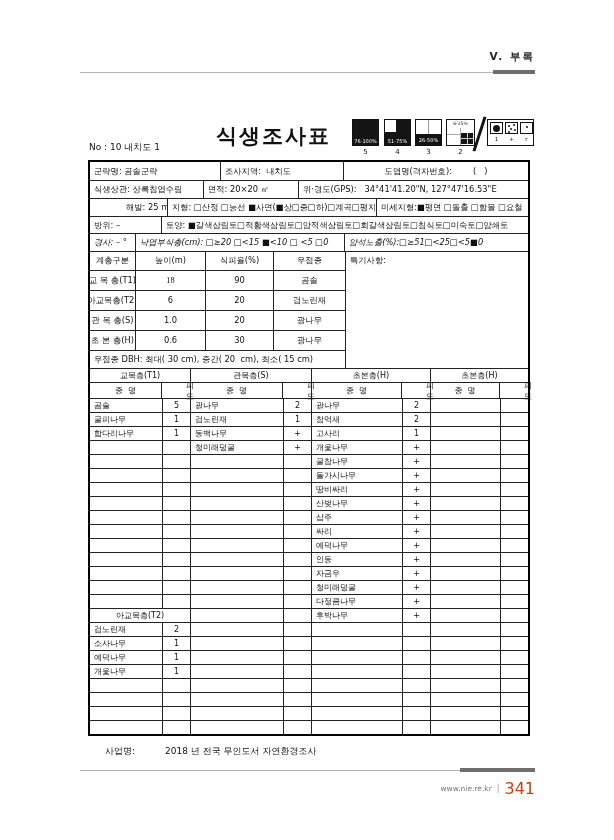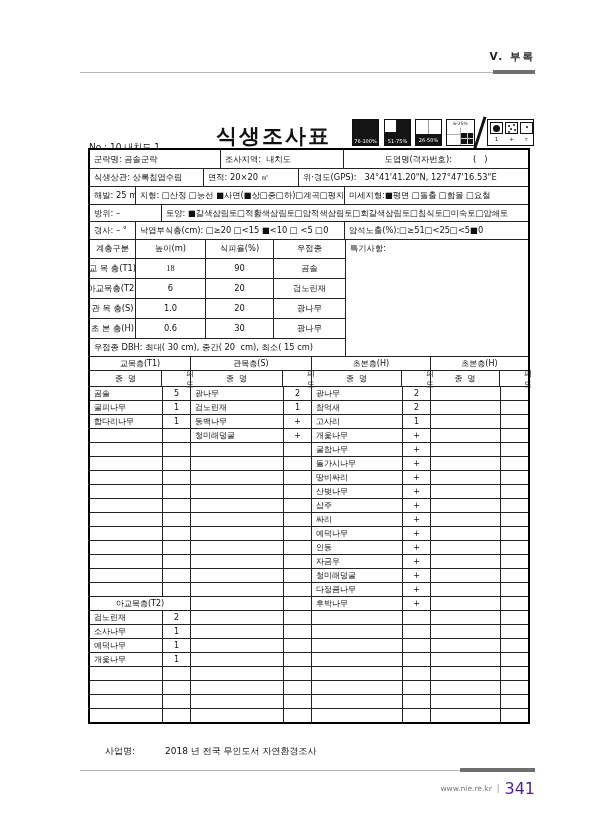--- a/index.html
+++ b/index.html
@@ -11,21 +11,21 @@
   }
   
   .sec-head { position:absolute; top:50px; right:79px; font-size:10.5px; font-weight:bold; letter-spacing:2px; color:#222; }
   .rule-thin { position:absolute; left:80px; width:455px; height:1px; background:#b5b5b5; }
   .rule-thick { position:absolute; height:4px; background:#6e6e6e; }
   .hdr-thin { top:72px; } .hdr-thick { top:70px; left:493px; width:42px; }
   .ftr-thin { top:770px; } .ftr-thick { top:768px; left:460px; width:75px; }
   .footer-box { position:absolute; top:779px; right:79px; display:flex; align-items:center; gap:5px; }
   .site-url { font-size:7.5px; color:#777; }
   .page-sep { font-size:8px; color:#999; }
-  .page-num { font-size:16px; color:#4c1d95; }
+  .page-num { font-size:16px; color:#c2410c; }
   
   .meta { position:absolute; left:89px; top:116px; font-size:9px; line-height:12.5px; color:#111; white-space:pre; }
   .doc-title { position:absolute; left:216px; top:122px; font-size:21px; font-weight:bold; letter-spacing:2px; color:#111; }
   
   .legend { position:absolute; left:350px; top:117px; width:185px; height:43px; }
   .cov-box { position:absolute; top:2px; width:27px; height:27px; border:1px solid #111; overflow:hidden; }
   .cov-label { position:absolute; top:31px; width:27px; text-align:center; font-size:7px; color:#111; }
   .cb5 { left:2px; background:#141414; }
   .cb4 { left:34px; background:#141414; }
   .cb4 .q-white { position:absolute; left:0; top:0; width:12px; height:13px; background:#fff; border-right:1px solid #141414; border-bottom:1px solid #141414; }
@@ -44,30 +44,30 @@
   .legend-slash { position:absolute; left:128px; top:-1px; width:3px; height:36px; background:#141414; transform:rotate(18deg); }
   .dot-box { position:absolute; left:137px; top:2px; width:47px; height:27px; border:1px solid #111; background:#fff; }
   .mini { position:absolute; top:2px; width:13px; height:12px; border:1px solid #111; background:#fff; }
   .mini-1 { left:2px; } .mini-2 { left:17px; } .mini-3 { left:32px; }
   .mini .big-dot { position:absolute; left:2px; top:2px; width:7px; height:7px; border-radius:50%; background:#141414; }
   .mini .dot { position:absolute; width:2px; height:2px; border-radius:50%; background:#141414; }
   .mini-label { position:absolute; top:16px; width:13px; text-align:center; font-size:5.5px; color:#111; }
   .ml-1 { left:2px; } .ml-2 { left:17px; } .ml-3 { left:32px; }
   
   .form-root {
-    position:absolute; left:88px; top:148px; width:442px; height:576px;
+    position:absolute; left:88px; top:160px; width:442px; height:576px;
     border:2px solid #000; background:#fff; display:flex; flex-direction:column; font-size:8.3px;
   }
   .form-row { display:flex; border-top:1px solid #222; }
   .form-row:first-child { border-top:none; }
   .cell { display:flex; align-items:center; padding-left:4px; white-space:pre; overflow:hidden; }
   .bl { border-left:1px solid #222; }
   .grow { flex:1; }
   .ctr { justify-content:center; padding-left:0; }
-  .r1 { height:18px; } .r2 { height:18px; } .r3 { height:18px; } .r4 { height:17px;gap:26px; } .r5 { height:18px; }
+  .r1 { height:18px; } .r2 { height:18px; } .r3 { height:18px;padding-left:32px; } .r4 { height:17px;gap:26px; } .r5 { height:18px;font-style:italic; }
   
   .layer-block { display:flex; border-top:1px solid #222; height:117px; }
   .layer-left { width:255px; display:flex; flex-direction:column; }
   .layer-hrow { display:flex; height:18px; }
   .layer-row { display:flex; height:20px; border-top:1px solid #222; }
   .lcell { display:flex; align-items:center; justify-content:center; white-space:pre; overflow:hidden; }
   .dbh-row { height:19px; border-top:1px solid #222; display:flex; align-items:center; padding-left:4px; white-space:pre; }
   .special-note { flex:1; border-left:1px solid #222; padding:3px 0 0 4px; white-space:pre; }
   
   .species-block { display:flex; border-top:1px solid #222; flex:1; }

